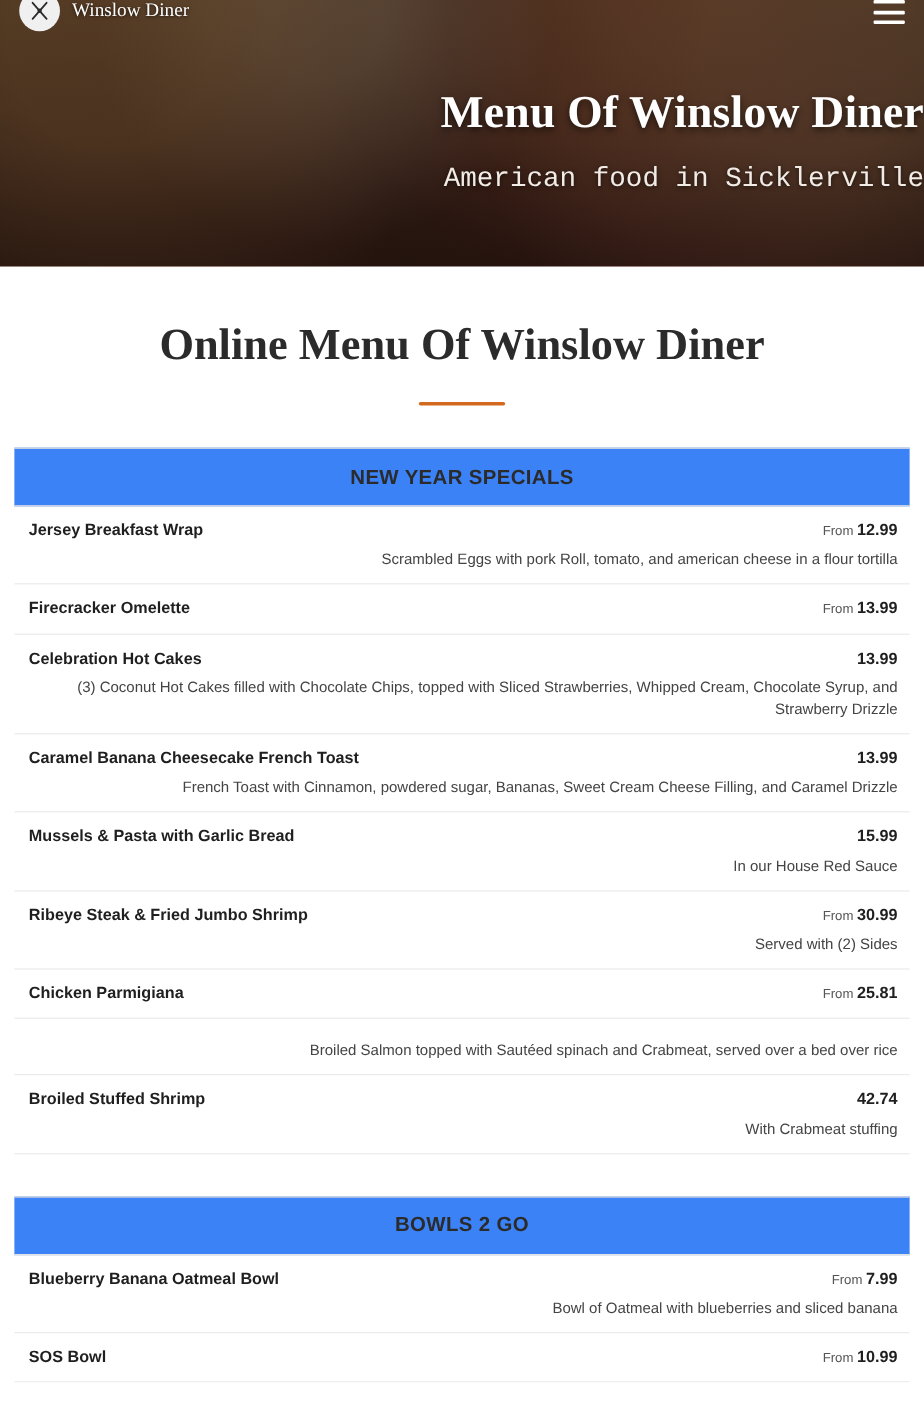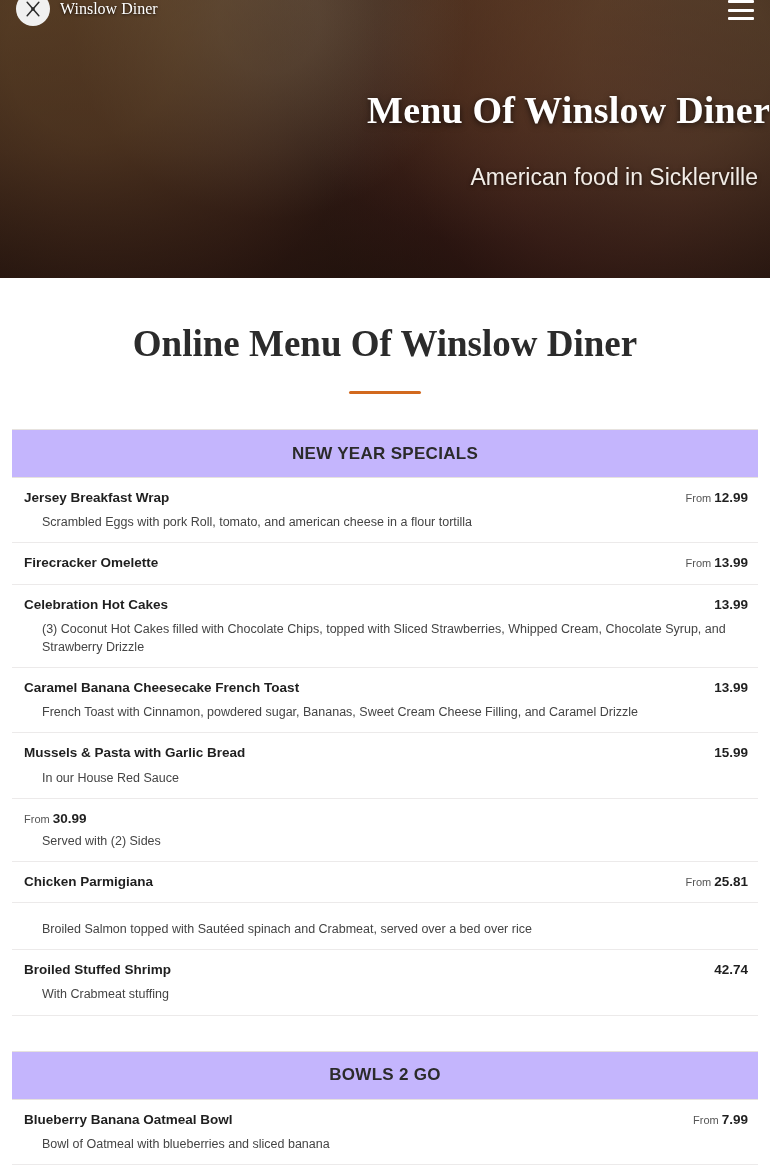--- a/index.html
+++ b/index.html
@@ -8,21 +8,21 @@
     width: 770px;
     background: #ffffff;
     font-family: "Liberation Sans", sans-serif;
     color: #333333;
   }
   .page { width: 770px; position: relative; overflow: hidden; }
 
   
   .hero {
     position: relative;
-    height: 278px;
+    height: 222px;
     background:
       radial-gradient(circle at 12% 18%, rgba(210,160,90,0.55) 0 12%, rgba(0,0,0,0) 40%),
       radial-gradient(circle at 35% 8%, rgba(235,215,185,0.45) 0 9%, rgba(0,0,0,0) 35%),
       radial-gradient(circle at 62% 14%, rgba(190,120,70,0.45) 0 10%, rgba(0,0,0,0) 38%),
       radial-gradient(circle at 88% 20%, rgba(225,185,120,0.5) 0 13%, rgba(0,0,0,0) 42%),
       radial-gradient(circle at 78% 62%, rgba(170,60,70,0.5) 0 14%, rgba(0,0,0,0) 45%),
       radial-gradient(circle at 20% 70%, rgba(120,60,55,0.5) 0 14%, rgba(0,0,0,0) 45%),
       linear-gradient(160deg, #6b4a33 0%, #4b2f22 45%, #3a241a 100%);
     overflow: hidden;
   }
@@ -42,26 +42,26 @@
     font-family: "Liberation Serif", serif;
     font-size: 38px;
     font-weight: 700;
     color: #ffffff;
     letter-spacing: 0.2px;
     text-align: center;
     margin: 0 0 20px 0;
     text-shadow: 0 2px 6px rgba(0,0,0,0.6);
   }
   .hero-sub {
-    font-family: Liberation Sans, sans-serif;
+    font-family: Liberation Mono, monospace;
     font-size: 23px;
     font-weight: 400;
     color: #f2ece6;
     text-align: center;
-    margin: 12px;
+    margin: 0;
     text-shadow: 0 1px 4px rgba(0,0,0,0.6);
   }
 
   
   .topbar {
     position: absolute; top: 0; left: 0; right: 0;
     height: 26px;
     z-index: 10;
     display: flex; align-items: center;
     padding: 0 16px;
@@ -107,54 +107,56 @@
   }
   .divider {
     width: 72px; height: 3px;
     background: #d2691e;
     margin: 26px auto 0 auto;
     border-radius: 2px;
   }
 
   .category-bar {
     margin: 35px 0 0 0;
-    background: #c4b5fd;
+    background: #3b82f6;
     border-top: 1px solid #e6e2de;
     border-bottom: 1px solid #e6e2de;
     height: 49px;
     display: flex; align-items: center; justify-content: center;
   }
   .category-bar .cat-label {
     font-size: 17px;
     font-weight: 700;
     color: #2b2b2b;
     letter-spacing: 0.3px;
   }
 
   .item {
     border-bottom: 1px solid #eceaea;
     padding: 11px 10px 11px 12px;
+    text-align: right;
   }
   .item:last-child { border-bottom: 1px solid #eceaea; }
   .item-head {
     display: flex; align-items: flex-start; justify-content: space-between;
     gap: 14px;
   }
   .item-name {
     font-size: 13.5px;
     font-weight: 700;
     color: #1f1f1f;
     line-height: 1.35;
   }
   .item-price {
     white-space: nowrap;
     font-size: 13.5px;
     font-weight: 700;
     color: #1f1f1f;
     padding-top: 1px;
+    margin-left: 40px;
   }
   .item-price .from {
     font-size: 11px;
     font-weight: 400;
     color: #555555;
     margin-right: 3px;
   }
   .item-desc {
     margin-top: 6px;
     font-size: 12.5px;
@@ -234,20 +236,21 @@
         </div>
         <div class="item">
           <div class="item-head">
             <div class="item-name">Mussels &amp; Pasta with Garlic Bread</div>
             <div class="item-price"><span>15.99</span></div>
           </div>
           <div class="item-desc">In our House Red Sauce</div>
         </div>
         <div class="item">
           <div class="item-head">
+            <div class="item-name">Ribeye Steak &amp; Fried Jumbo Shrimp</div>
             <div class="item-price"><span class="from">From</span><span>30.99</span></div>
           </div>
           <div class="item-desc">Served with (2) Sides</div>
         </div>
         <div class="item">
           <div class="item-head">
             <div class="item-name">Chicken Parmigiana</div>
             <div class="item-price"><span class="from">From</span><span>25.81</span></div>
           </div>
         </div>

